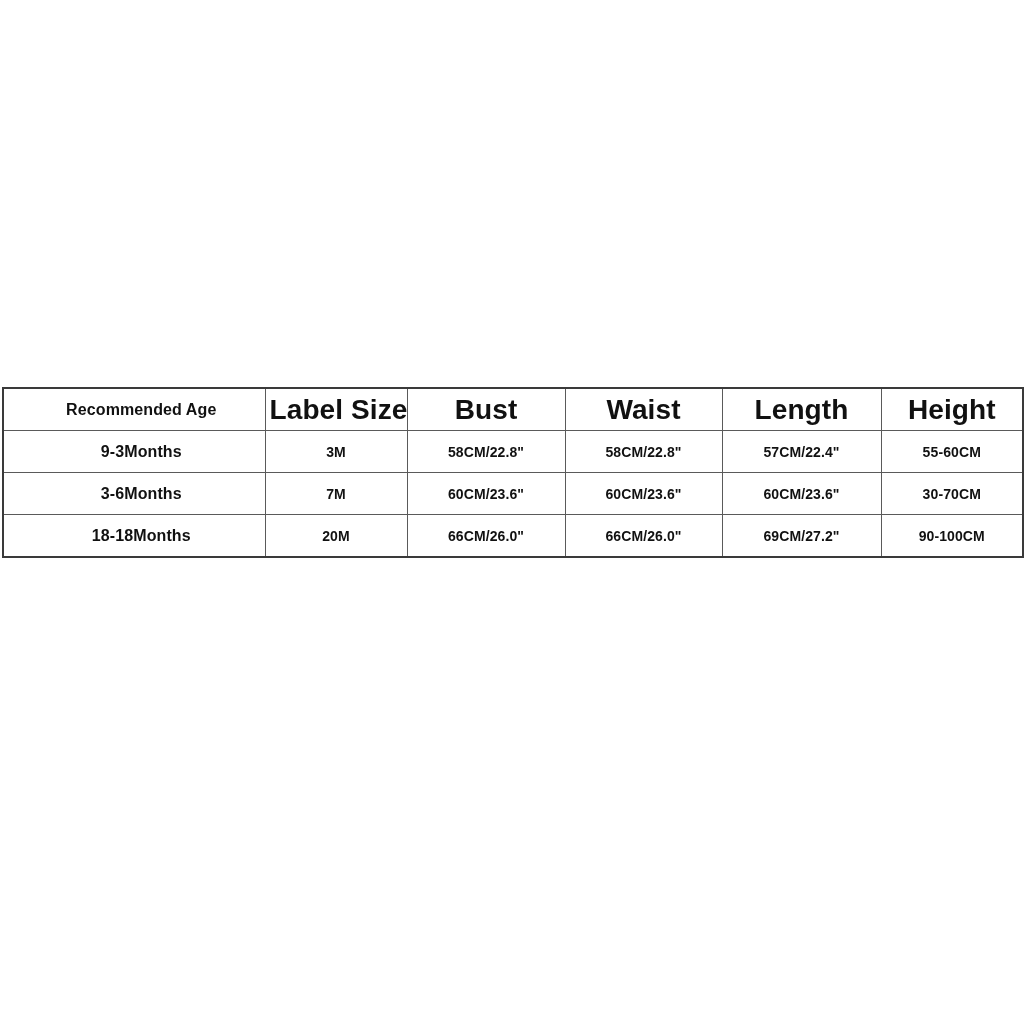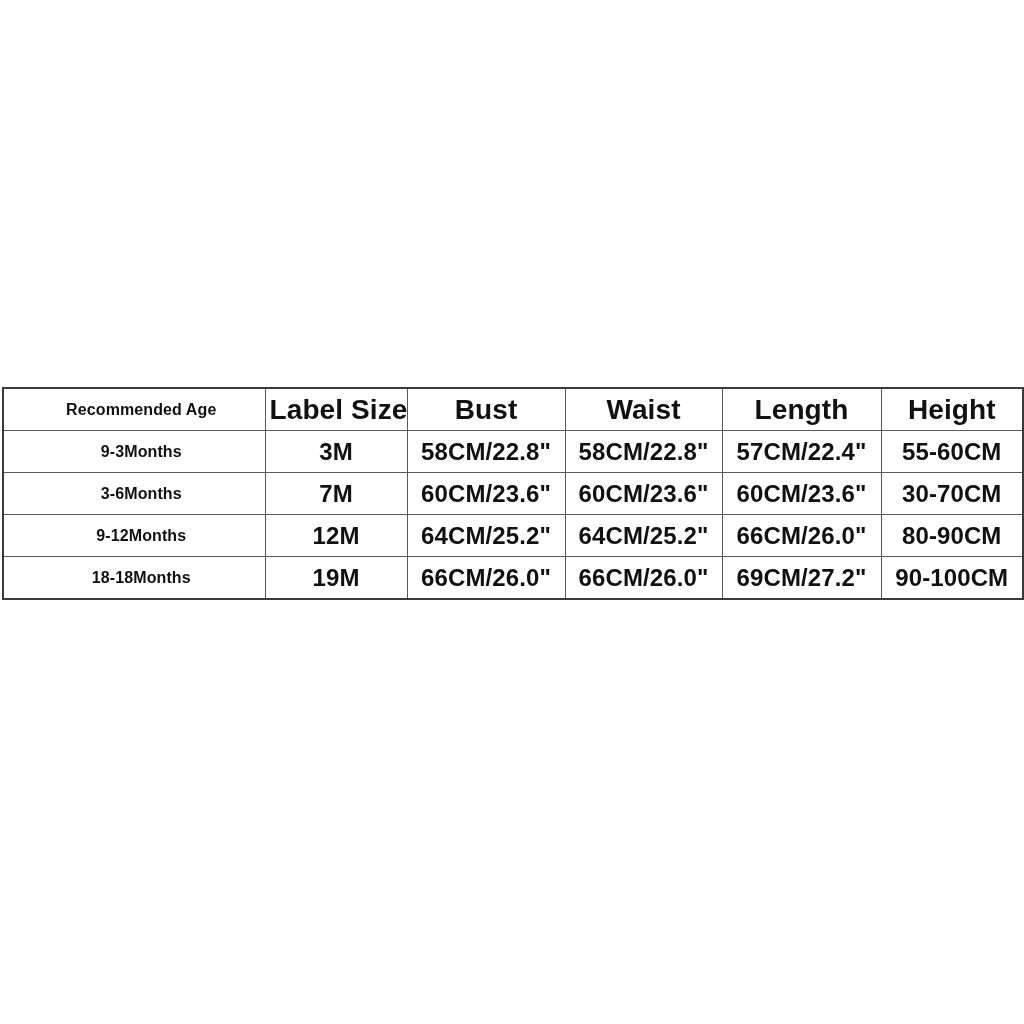--- a/index.html
+++ b/index.html
@@ -30,21 +30,21 @@
   }
 
   table.size-chart td,
   table.size-chart th {
     border: 1px solid #5a5a5a;
     height: 41px;
     padding: 0 4px;
     text-align: center;
     vertical-align: middle;
     font-weight: bold;
-    font-size: 24px;
+    font-size: 14px;
     color: #111111;
     letter-spacing: 0.1px;
     white-space: nowrap;
     overflow: hidden;
   }
 
   
   table.size-chart {
     border: 2px solid #3a3a3a;
   }
@@ -101,30 +101,22 @@
       </tr>
       <tr>
         <td class="col-age">3-6Months</td>
         <td>7M</td>
         <td>60CM/23.6"</td>
         <td>60CM/23.6"</td>
         <td>60CM/23.6"</td>
         <td>30-70CM</td>
       </tr>
       <tr>
-        <td class="col-age">9-12Months</td>
-        <td>12M</td>
-        <td>64CM/25.2"</td>
-        <td>64CM/25.2"</td>
-        <td>66CM/26.0"</td>
-        <td>80-90CM</td>
-      </tr>
-      <tr>
         <td class="col-age">18-18Months</td>
-        <td>19M</td>
+        <td>20M</td>
         <td>66CM/26.0"</td>
         <td>66CM/26.0"</td>
         <td>69CM/27.2"</td>
         <td>90-100CM</td>
       </tr>
     </tbody>
   </table>
 </div>
 
 </body></html>

